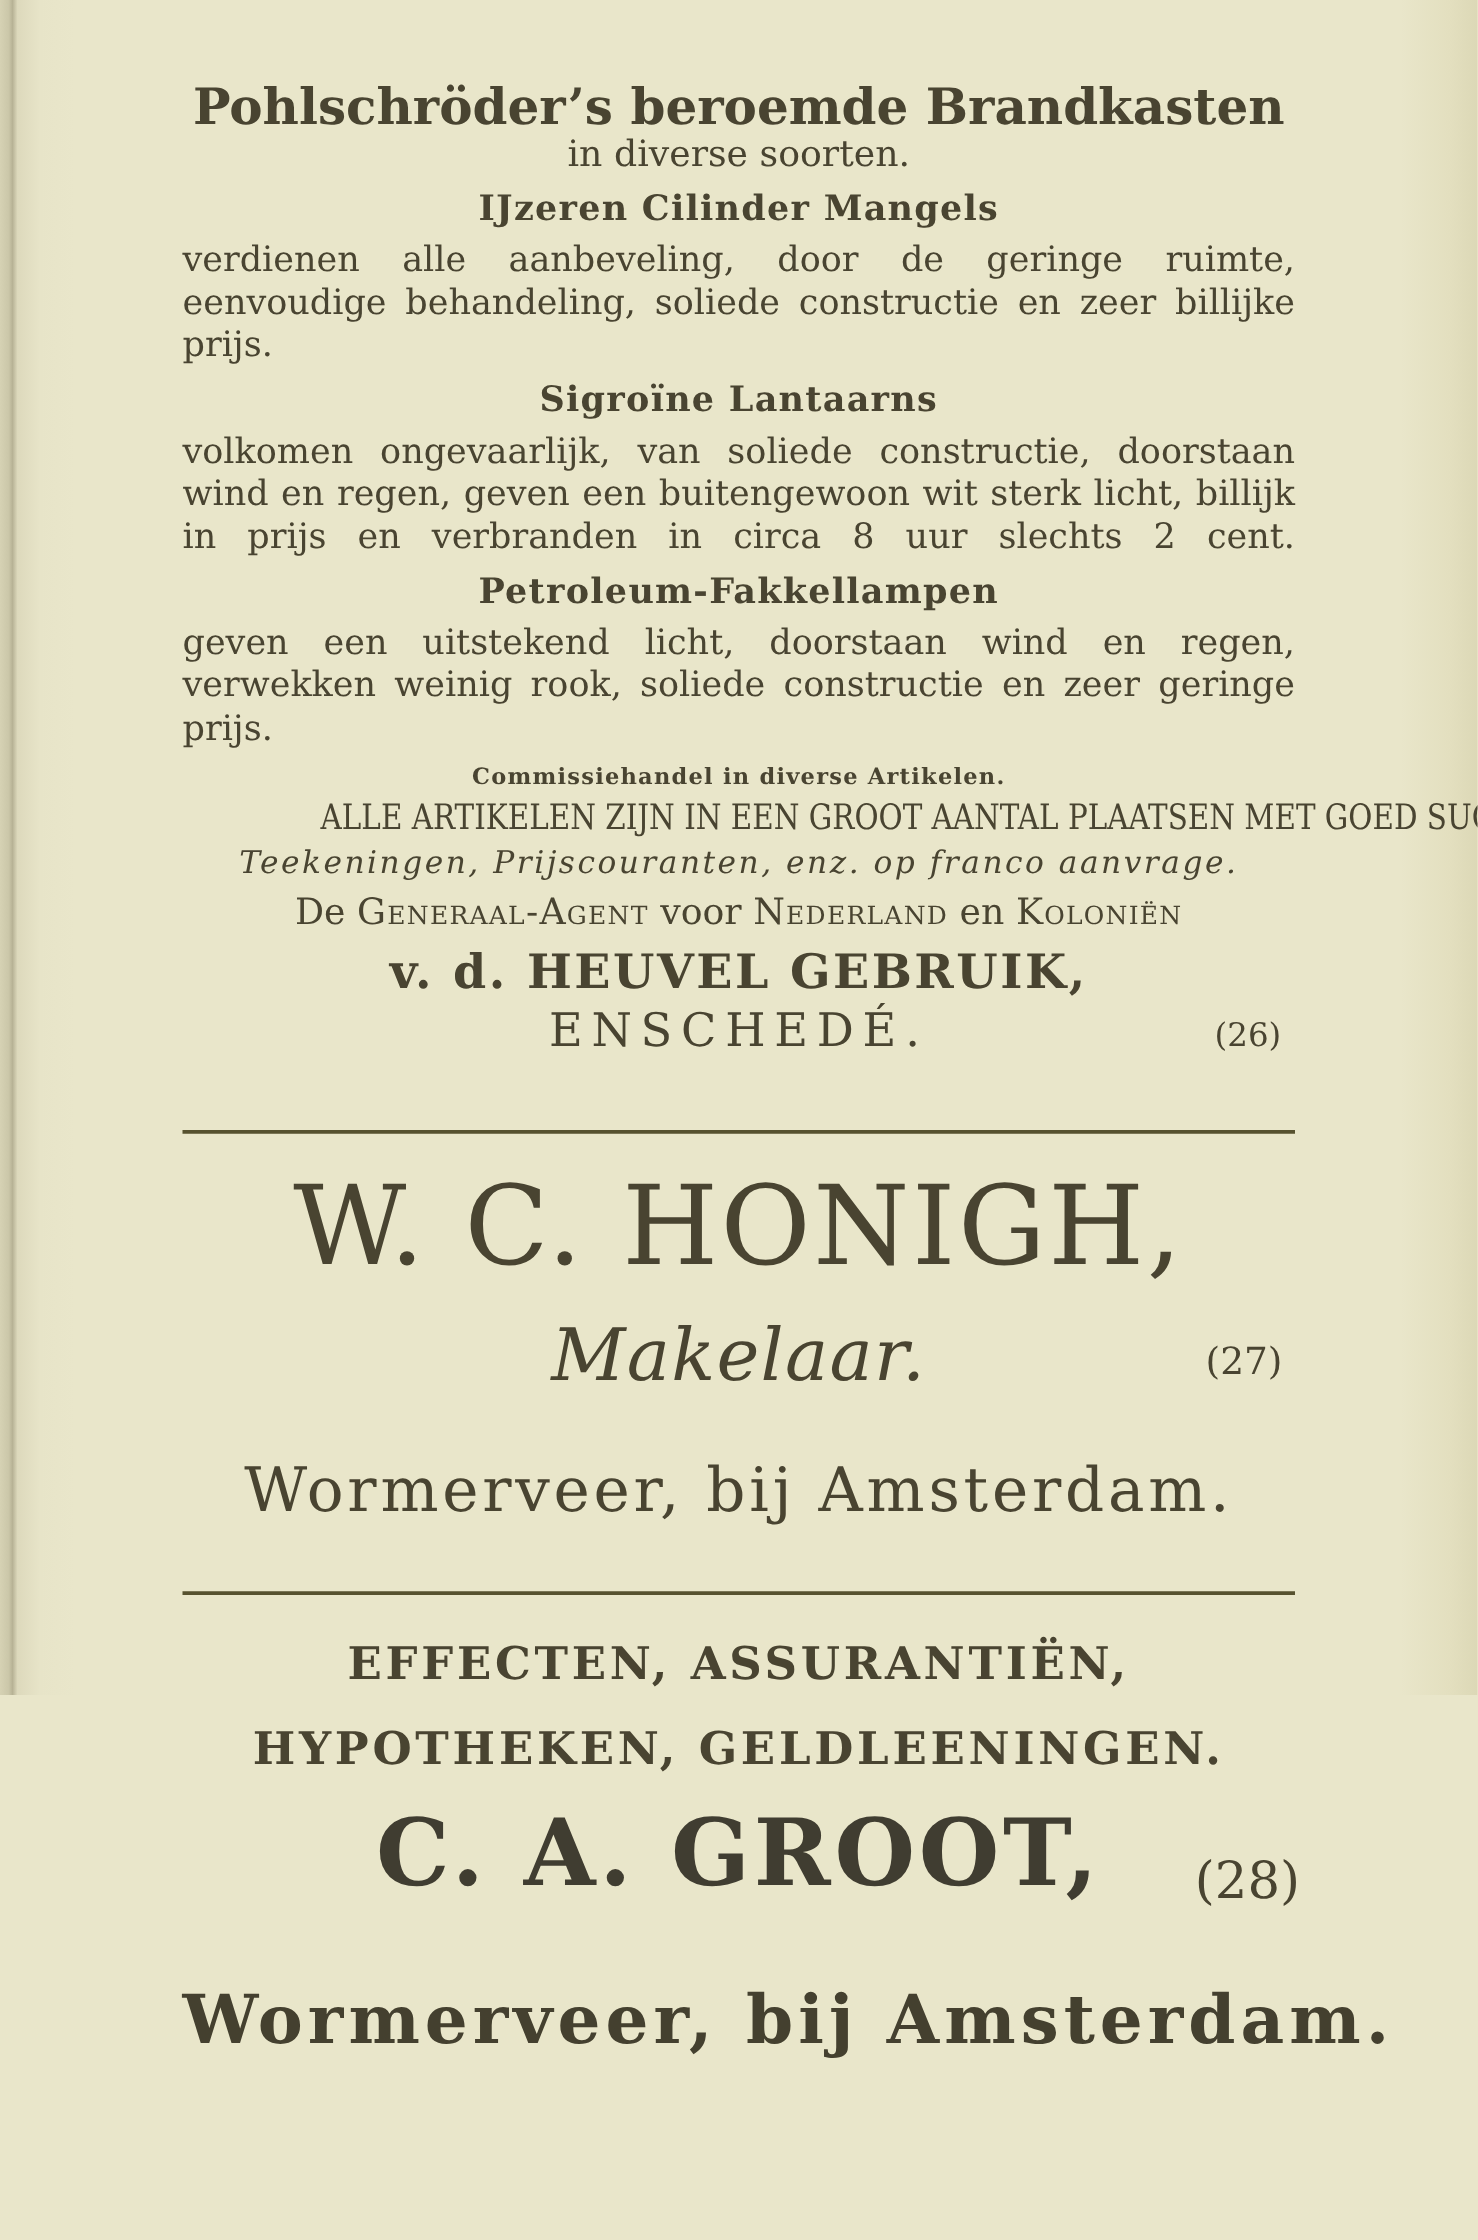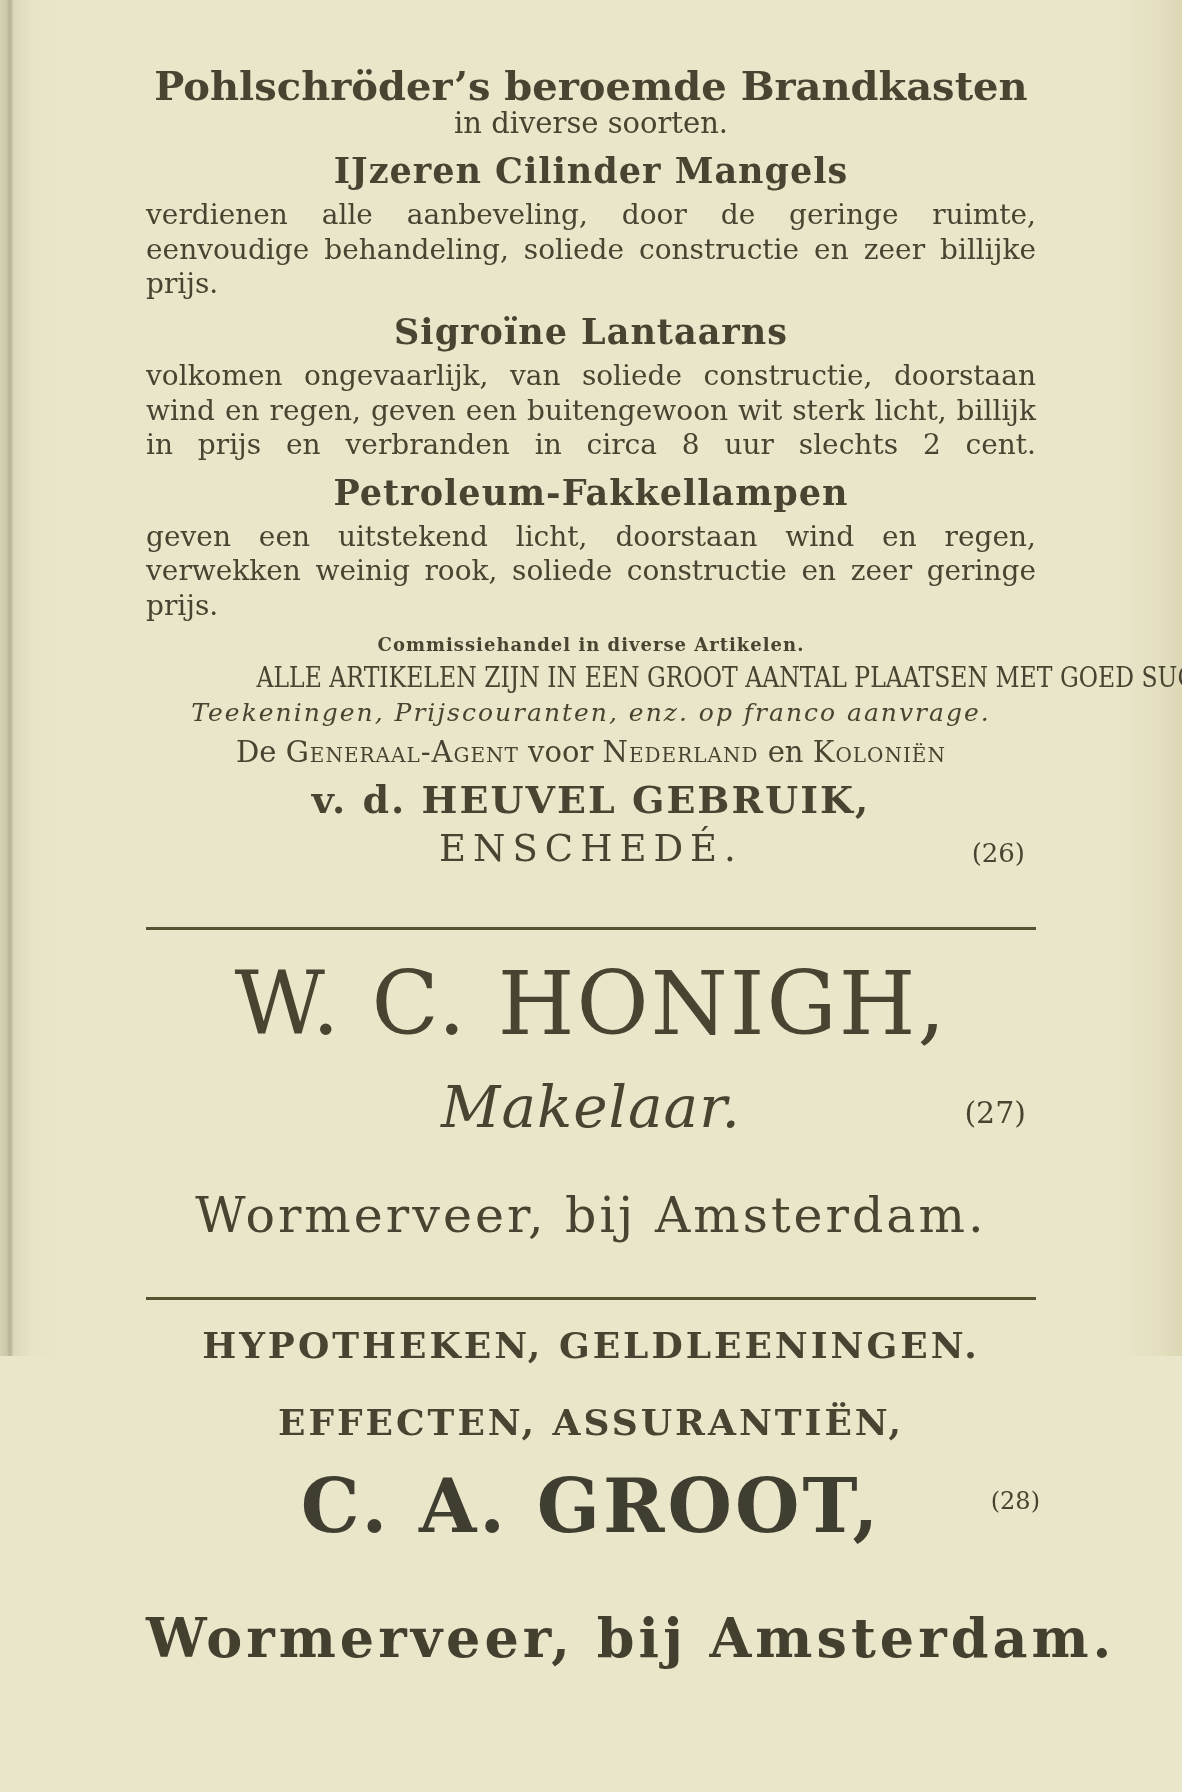--- a/index.html
+++ b/index.html
@@ -25,21 +25,21 @@
   .pohl-title{
     margin:0;
     font-size:40px;font-weight:bold;line-height:1.1;
     letter-spacing:0px;
   }
   .pohl-subtitle{
     font-size:29px;font-weight:normal;line-height:1.1;
   }
   .prod-heading{
     margin:12px 0 0 0;
-    font-size:35px;font-weight:900;line-height:1.1;
+    font-size:28px;font-weight:900;line-height:1.1;
     letter-spacing:1px;
   }
   .body-text{
     margin:8px 0 0 0;
     font-size:28px;line-height:1.22;
     text-align:justify;text-align-last:justify;
   }
   .commissie{
     margin:12px 0 0 0;
     font-size:18px;font-weight:bold;line-height:1.1;
@@ -66,21 +66,21 @@
   }
   .line-with-num{position:relative;}
   .agent-city-line{margin-top:8px;font-size:37px;line-height:1.1;}
   .agent-city{letter-spacing:7px;}
   .ad-num{
     position:absolute;font-size:26px;letter-spacing:0;font-weight:normal;
     font-style:normal;
   }
   .num-26{right:11px;top:10px;}
   .num-27{right:10px;top:22px;font-size:30px;}
-  .num-28{right:-4px;top:24px;font-size:24px;}
+  .num-28{right:-4px;top:40px;font-size:41px;}
   .rule{
     border:none;border-top:3px solid #57522f;
     margin:0;height:0;width:890px;
   }
   .rule-1{margin-top:58px;}
   .rule-2{margin-top:52px;}
   .wc-name{
     margin-top:28px;font-size:88px;font-weight:normal;line-height:1.05;
     letter-spacing:2px;white-space:nowrap;
   }
@@ -152,22 +152,22 @@
         <span class="makelaar">Makelaar.</span>
         <span class="ad-num num-27">(27)</span>
       </div>
 
       <div class="worm-light">Wormerveer, bij Amsterdam.</div>
     </section>
 
     <hr class="rule rule-2">
 
     <section>
+      <div class="services services-1">EFFECTEN, ASSURANTIËN,</div>
       <div class="services services-2">HYPOTHEKEN, GELDLEENINGEN.</div>
-      <div class="services services-1">EFFECTEN, ASSURANTIËN,</div>
 
       <div class="ca-name-line line-with-num">
         <span class="ca-name">C. A. GROOT,</span>
         <span class="ad-num num-28">(28)</span>
       </div>
 
       <div class="worm-bold">Wormerveer, bij Amsterdam.</div>
     </section>
 
   </div>

